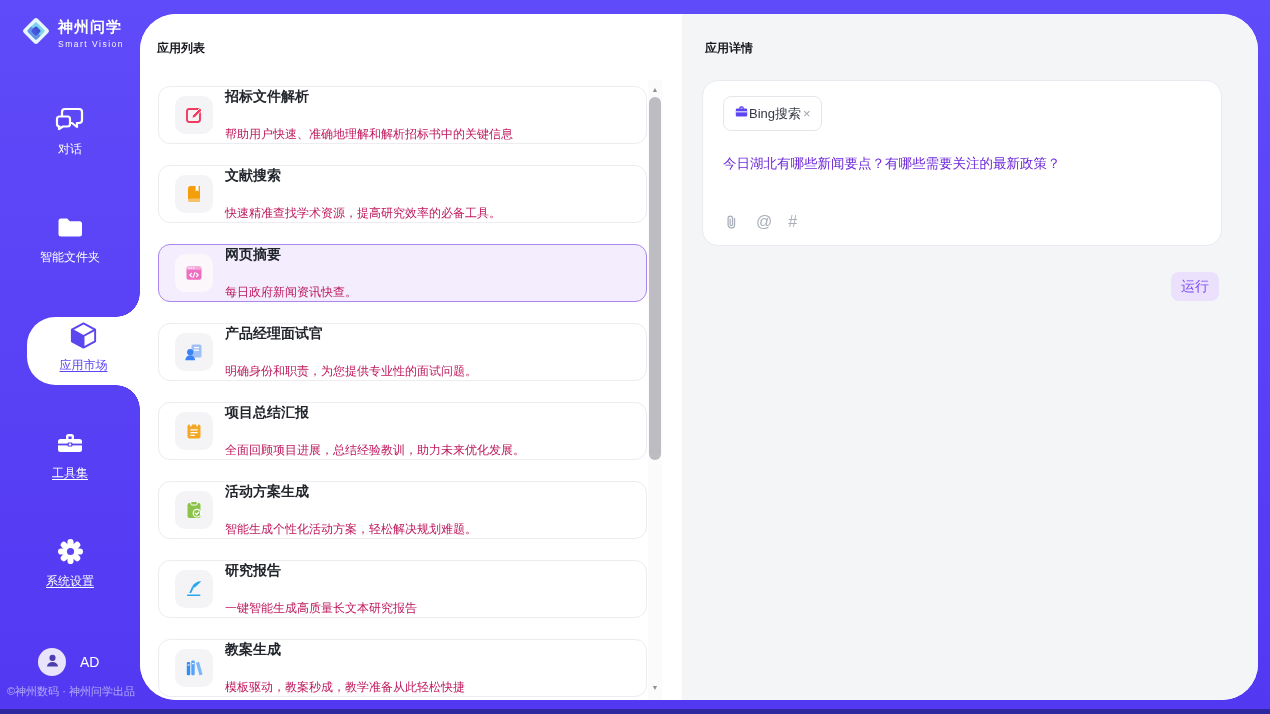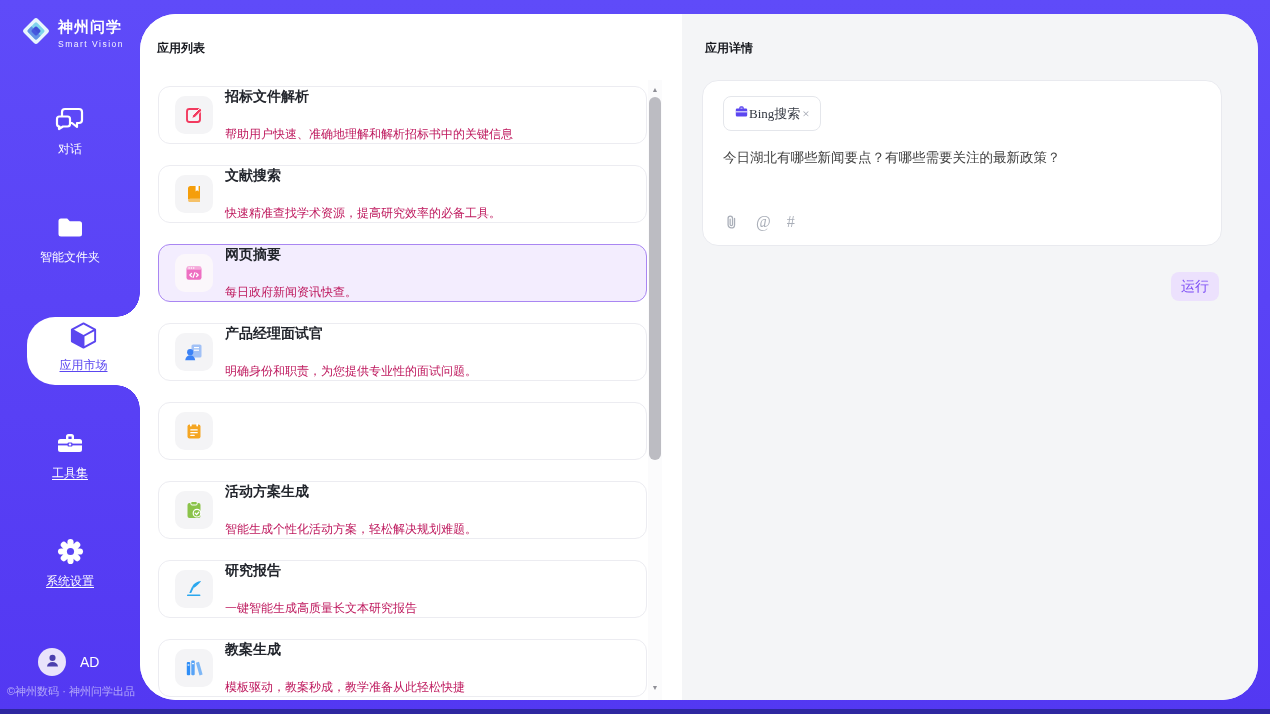--- a/index.html
+++ b/index.html
@@ -50,30 +50,30 @@
   .card.selected .card-icon { background:#fbf7fb; }
   .card-title { font-size:14px; font-weight:bold; color:#22252c; }
   .card-desc { font-size:12px; color:#be185d; margin-top:20px; white-space:nowrap; }
 
   .scrollbar { position:absolute; left:508px; top:66px; width:14px; height:620px; background:#fbfbfc; }
   .scroll-arrow { position:absolute; left:0; width:14px; height:14px; font-size:7px; color:#8f8f96;
                   display:flex; align-items:center; justify-content:center; cursor:pointer; }
   .scroll-arrow.up { top:2px; } .scroll-arrow.down { bottom:6px; }
   .scroll-thumb { position:absolute; left:1px; top:17px; width:12px; height:363px; background:#bcbcc2; border-radius:6px; cursor:pointer; }
 
-  .detail-pane { position:absolute; left:542px; top:0; width:576px; height:686px; background:#f4f5f7;font-family:Liberation Serif, serif; }
+  .detail-pane { position:absolute; left:542px; top:0; width:576px; height:686px; background:#f4f5f7; }
   .detail-pane .pane-title { position:absolute; left:23px; top:26px; }
 
   .detail-card { position:absolute; left:20px; top:66px; width:520px; height:166px; background:#fff;
                  border:1px solid #e9eaef; border-radius:16px; padding:15px 20px; }
   .tag { display:inline-flex; align-items:center; gap:0; border:1px solid #e4e6eb; border-radius:8px;
          padding:7px 10px; background:#fff; cursor:pointer; }
   .tag-label { font-size:13px; color:#333842; }
   .tag-close { font-size:13px; color:#a0a5b0; margin-left:2px; cursor:pointer; line-height:1; }
-  .prompt { margin-top:18px; font-size:13.5px; color:#404040; cursor:text; min-height:60px; }
+  .prompt { margin-top:24px; font-size:13.5px; color:#6d28d9; cursor:text; min-height:60px; }
   .input-tools { position:absolute; left:20px; bottom:14px; display:flex; align-items:center; gap:16px; color:#a9aeb8; }
   .txt-icon { font-size:16px; cursor:pointer; }
   .tool-btn { cursor:pointer; display:flex; align-items:center; }
 
   .run-btn { position:absolute; right:39px; top:258px; width:48px; height:29px; border:none; border-radius:8px;
              background:#ece1fd; color:#7c4df5; font-size:14px; cursor:pointer; font-family:inherit; }
 </style>
 </head>
 <body>
 
@@ -230,20 +230,24 @@
             <span class="card-icon" style="color: rgb(245, 166, 35);">
               <svg viewBox="0 0 20 20" width="20" height="20">
                 <rect x="3.5" y="3.6" width="13" height="14" rx="2" fill="currentColor"></rect>
                 <rect x="6" y="1.8" width="1.7" height="3.6" rx=".85" fill="#fff"></rect>
                 <rect x="12.3" y="1.8" width="1.7" height="3.6" rx=".85" fill="#fff"></rect>
                 <rect x="6.2" y="8.2" width="7.6" height="1.3" rx=".6" fill="#fff"></rect>
                 <rect x="6.2" y="11" width="7.6" height="1.3" rx=".6" fill="#fff"></rect>
                 <rect x="6.2" y="13.8" width="4.6" height="1.3" rx=".6" fill="#fff"></rect>
               </svg>
             </span>
+            <div class="card-text">
+              <div class="card-title">项目总结汇报</div>
+              <div class="card-desc">全面回顾项目进展，总结经验教训，助力未来优化发展。</div>
+            </div>
           </div>
           <div class="card">
             <span class="card-icon" style="color: rgb(139, 195, 74);">
               <svg viewBox="0 0 20 20" width="20" height="20">
                 <rect x="3.5" y="3" width="13" height="15" rx="2" fill="currentColor"></rect>
                 <rect x="6.8" y="1.4" width="6.4" height="3.6" rx="1.3" fill="currentColor" stroke="#fff" stroke-width="1"></rect>
                 <circle cx="13" cy="13.2" r="3.8" fill="currentColor" stroke="#fff" stroke-width="1.2"></circle>
                 <path d="M11.3 13.3l1.3 1.3 2.1-2.4" stroke="#fff" stroke-width="1.3" fill="none" stroke-linecap="round"></path>
               </svg>
             </span>

